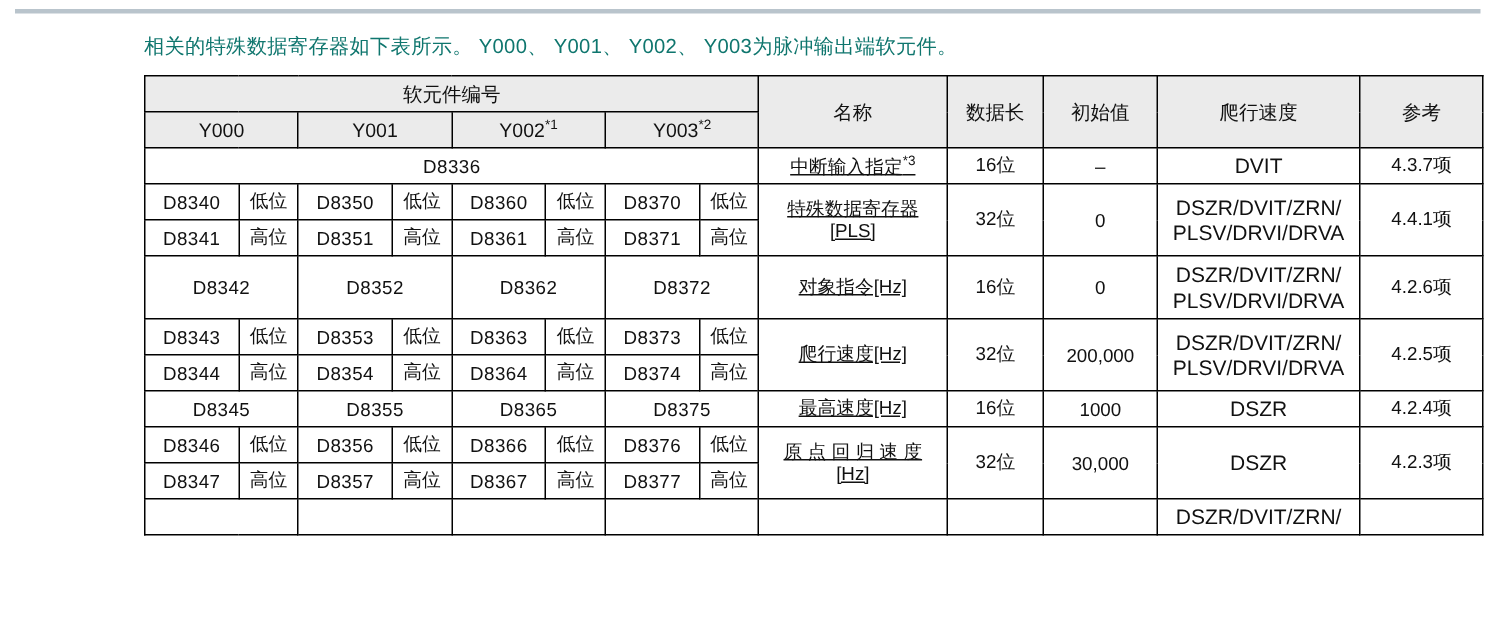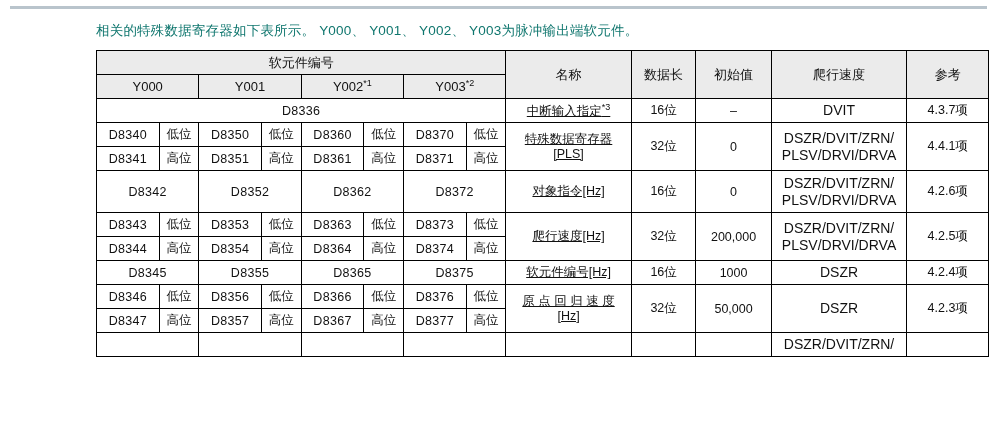--- a/index.html
+++ b/index.html
@@ -225,42 +225,42 @@
           <td>高位</td>
           <td class="mono-cell">D8374</td>
           <td>高位</td>
         </tr>
 
         <tr>
           <td colspan="2" class="mono-cell">D8345</td>
           <td colspan="2" class="mono-cell">D8355</td>
           <td colspan="2" class="mono-cell">D8365</td>
           <td colspan="2" class="mono-cell">D8375</td>
-          <td class="name">软元件编号[Hz]</td>
+          <td class="name">最高速度[Hz]</td>
           <td>16位</td>
           <td class="init">1000</td>
           <td class="cmd">DSZR</td>
           <td>4.2.4项</td>
         </tr>
 
         <tr>
           <td class="mono-cell">D8346</td>
           <td>低位</td>
           <td class="mono-cell">D8356</td>
           <td>低位</td>
           <td class="mono-cell">D8366</td>
           <td>低位</td>
           <td class="mono-cell">D8376</td>
           <td>低位</td>
           <td class="name" rowspan="2">
             <div>原 点 回 归 速 度</div>
             <div>[Hz]</div>
           </td>
           <td rowspan="2">32位</td>
-          <td rowspan="2" class="init">50,000</td>
+          <td rowspan="2" class="init">30,000</td>
           <td rowspan="2" class="cmd">DSZR</td>
           <td rowspan="2">4.2.3项</td>
         </tr>
         <tr>
           <td class="mono-cell">D8347</td>
           <td>高位</td>
           <td class="mono-cell">D8357</td>
           <td>高位</td>
           <td class="mono-cell">D8367</td>
           <td>高位</td>

